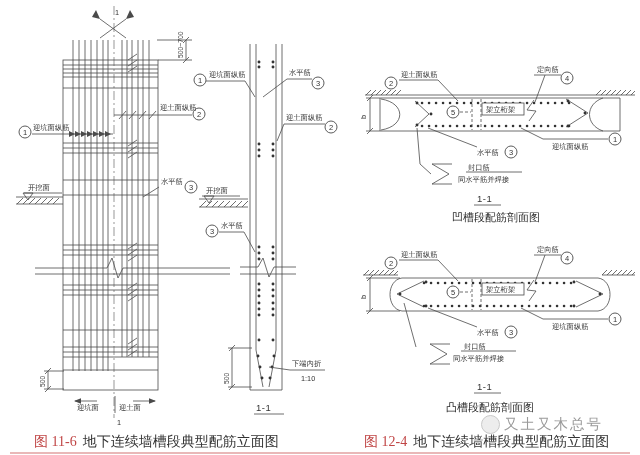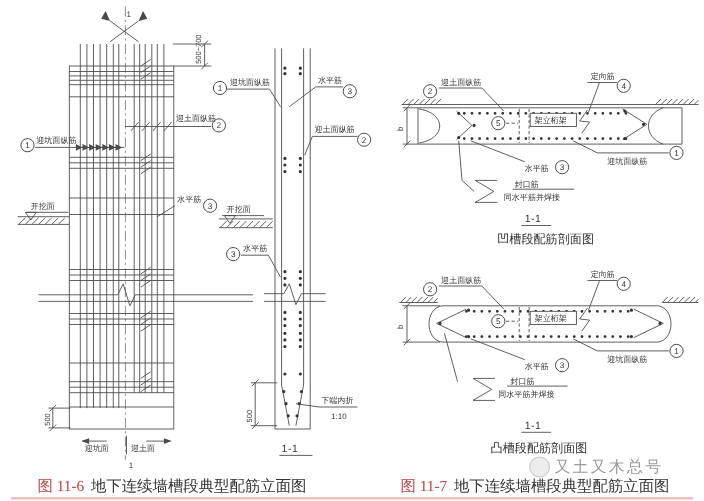--- a/index.html
+++ b/index.html
@@ -243,17 +243,17 @@
 
 <div class="watermark">
   <span class="wm-logo"></span>
   <span>又土又木总号</span>
 </div>
 
 <div class="caption" style="left:34px;">
   <span class="red">图 11-6</span><span>地下连续墙槽段典型配筋立面图</span>
 </div>
 <div class="caption" style="left:364px;">
-  <span class="red">图 11-7</span><span>地下连续墙槽段典型配筋立面图</span>
+  <span class="red">图 12-4</span><span>地下连续墙槽段典型配筋立面图</span>
 </div>
 
 <div class="redline"></div>
 </div>
 
 </body></html>

